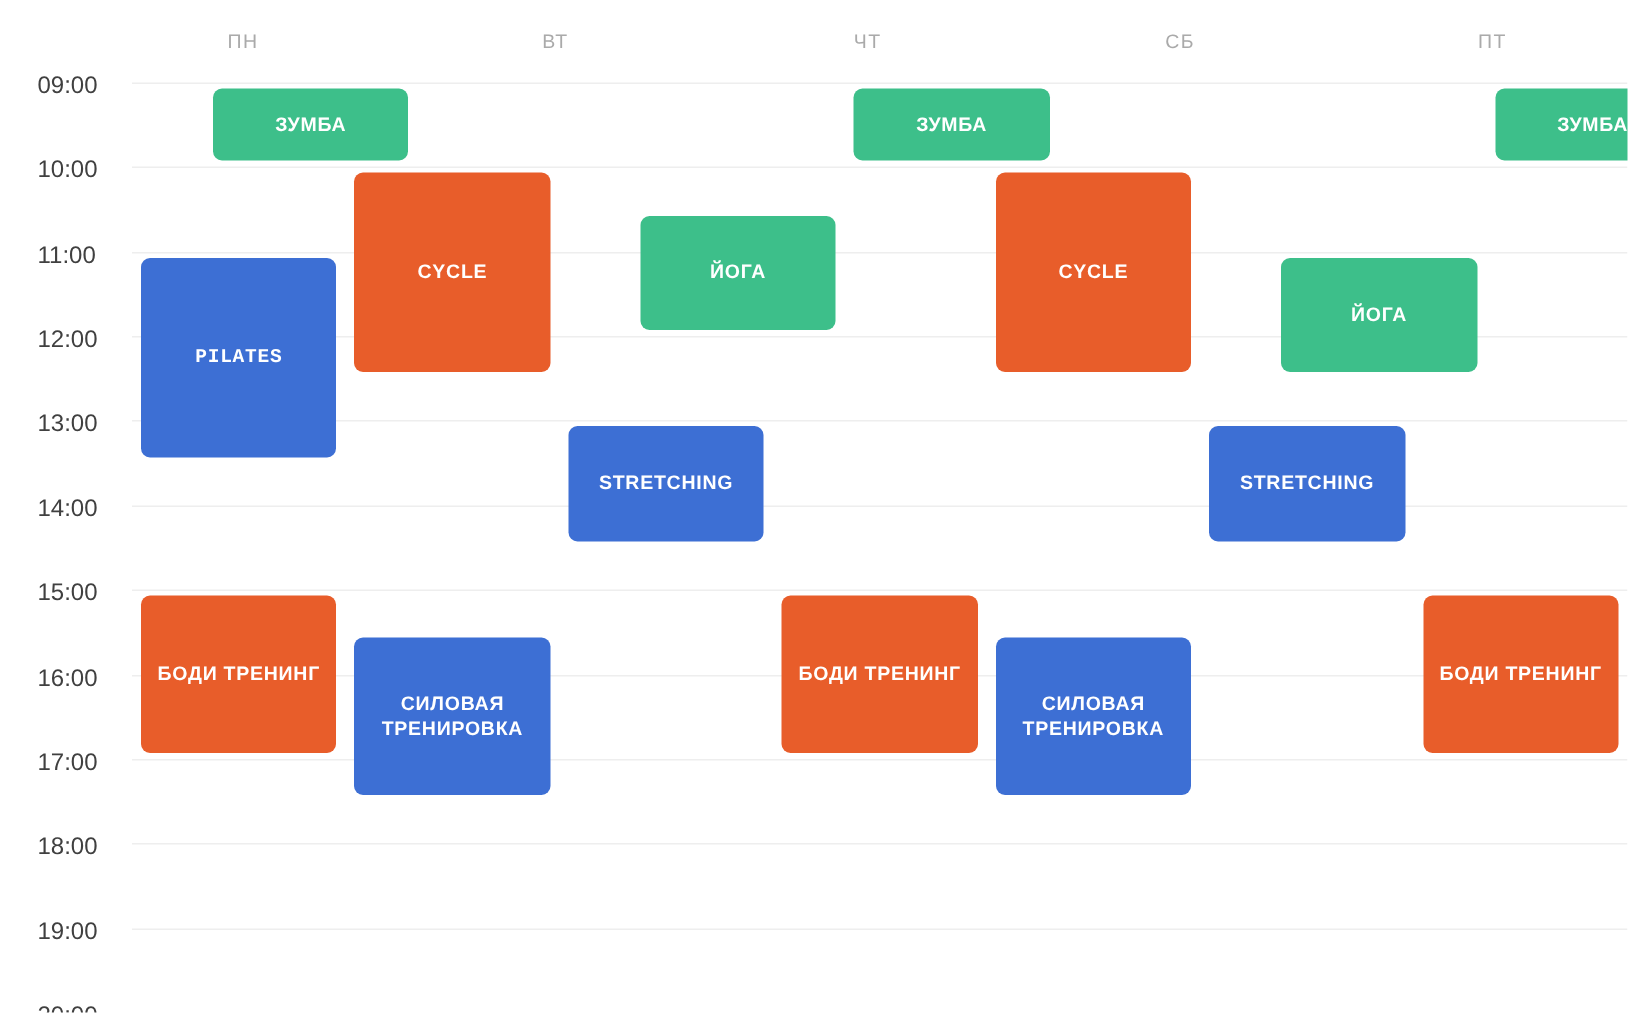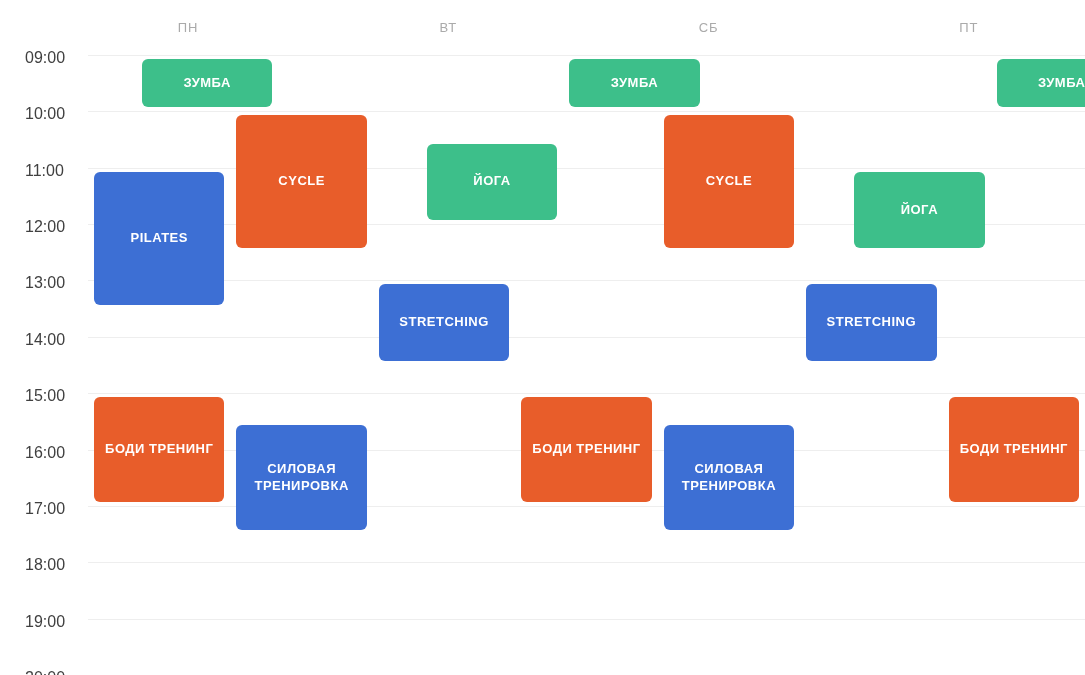--- a/index.html
+++ b/index.html
@@ -100,20 +100,21 @@
     .color-blue { background-color: #3d6fd4; }
   </style>
 </head>
 <body>
 
 <div class="calendar-container">
 
   <div class="day-headers">
   <div class="day-header">ПН</div>
       <div class="day-header">ВТ</div>
+      <div class="day-header">ЧТ</div>
       <div class="day-header">СБ</div>
       <div class="day-header">ПТ</div>
     </div>
 
   <div class="time-labels">
   <div class="time-label" style="top: 0px;">09:00</div>
       <div class="time-label" style="top: 56.3636px;">10:00</div>
       <div class="time-label" style="top: 112.727px;">11:00</div>
       <div class="time-label" style="top: 169.091px;">12:00</div>
       <div class="time-label" style="top: 225.455px;">13:00</div>
@@ -141,21 +142,21 @@
     </div>
 
   <div class="events-area">
   <div class="event-block color-green" style="left: 6px; top: 4px; width: 130.429px; height: 48.3636px;">ЗУМБА</div>
       <div class="event-block color-green" style="left: 433.286px; top: 4px; width: 130.429px; height: 48.3636px;">ЗУМБА</div>
       <div class="event-block color-green" style="left: 860.571px; top: 4px; width: 130.429px; height: 48.3636px;">ЗУМБА</div>
       <div class="event-block color-orange" style="left: 148.429px; top: 60.3636px; width: 130.429px; height: 132.909px;">CYCLE</div>
       <div class="event-block color-orange" style="left: 575.714px; top: 60.3636px; width: 130.429px; height: 132.909px;">CYCLE</div>
       <div class="event-block color-green" style="left: 290.857px; top: 88.5455px; width: 130.429px; height: 76.5455px;">ЙОГА</div>
       <div class="event-block color-green" style="left: 718.143px; top: 116.727px; width: 130.429px; height: 76.5455px;">ЙОГА</div>
-      <div class="event-block color-blue" style="left: 6px; top: 116.727px; width: 130.429px; height: 132.909px;">PILATES</div>
+      <div class="event-block color-blue" style="left: 6px; top: 116.727px; width: 130.429px; height: 132.909px; font-family: Liberation Mono, monospace;">PILATES</div>
       <div class="event-block color-blue" style="left: 290.857px; top: 229.455px; width: 130.429px; height: 76.5455px;">STRETCHING</div>
       <div class="event-block color-blue" style="left: 718.143px; top: 229.455px; width: 130.429px; height: 76.5455px;">STRETCHING</div>
       <div class="event-block color-orange" style="left: 6px; top: 342.182px; width: 130.429px; height: 104.727px;">БОДИ ТРЕНИНГ</div>
       <div class="event-block color-orange" style="left: 433.286px; top: 342.182px; width: 130.429px; height: 104.727px;">БОДИ ТРЕНИНГ</div>
       <div class="event-block color-orange" style="left: 860.571px; top: 342.182px; width: 130.429px; height: 104.727px;">БОДИ ТРЕНИНГ</div>
       <div class="event-block color-blue" style="left: 148.429px; top: 370.364px; width: 130.429px; height: 104.727px;">СИЛОВАЯ ТРЕНИРОВКА</div>
       <div class="event-block color-blue" style="left: 575.714px; top: 370.364px; width: 130.429px; height: 104.727px;">СИЛОВАЯ ТРЕНИРОВКА</div>
     </div>
 
 </div>

